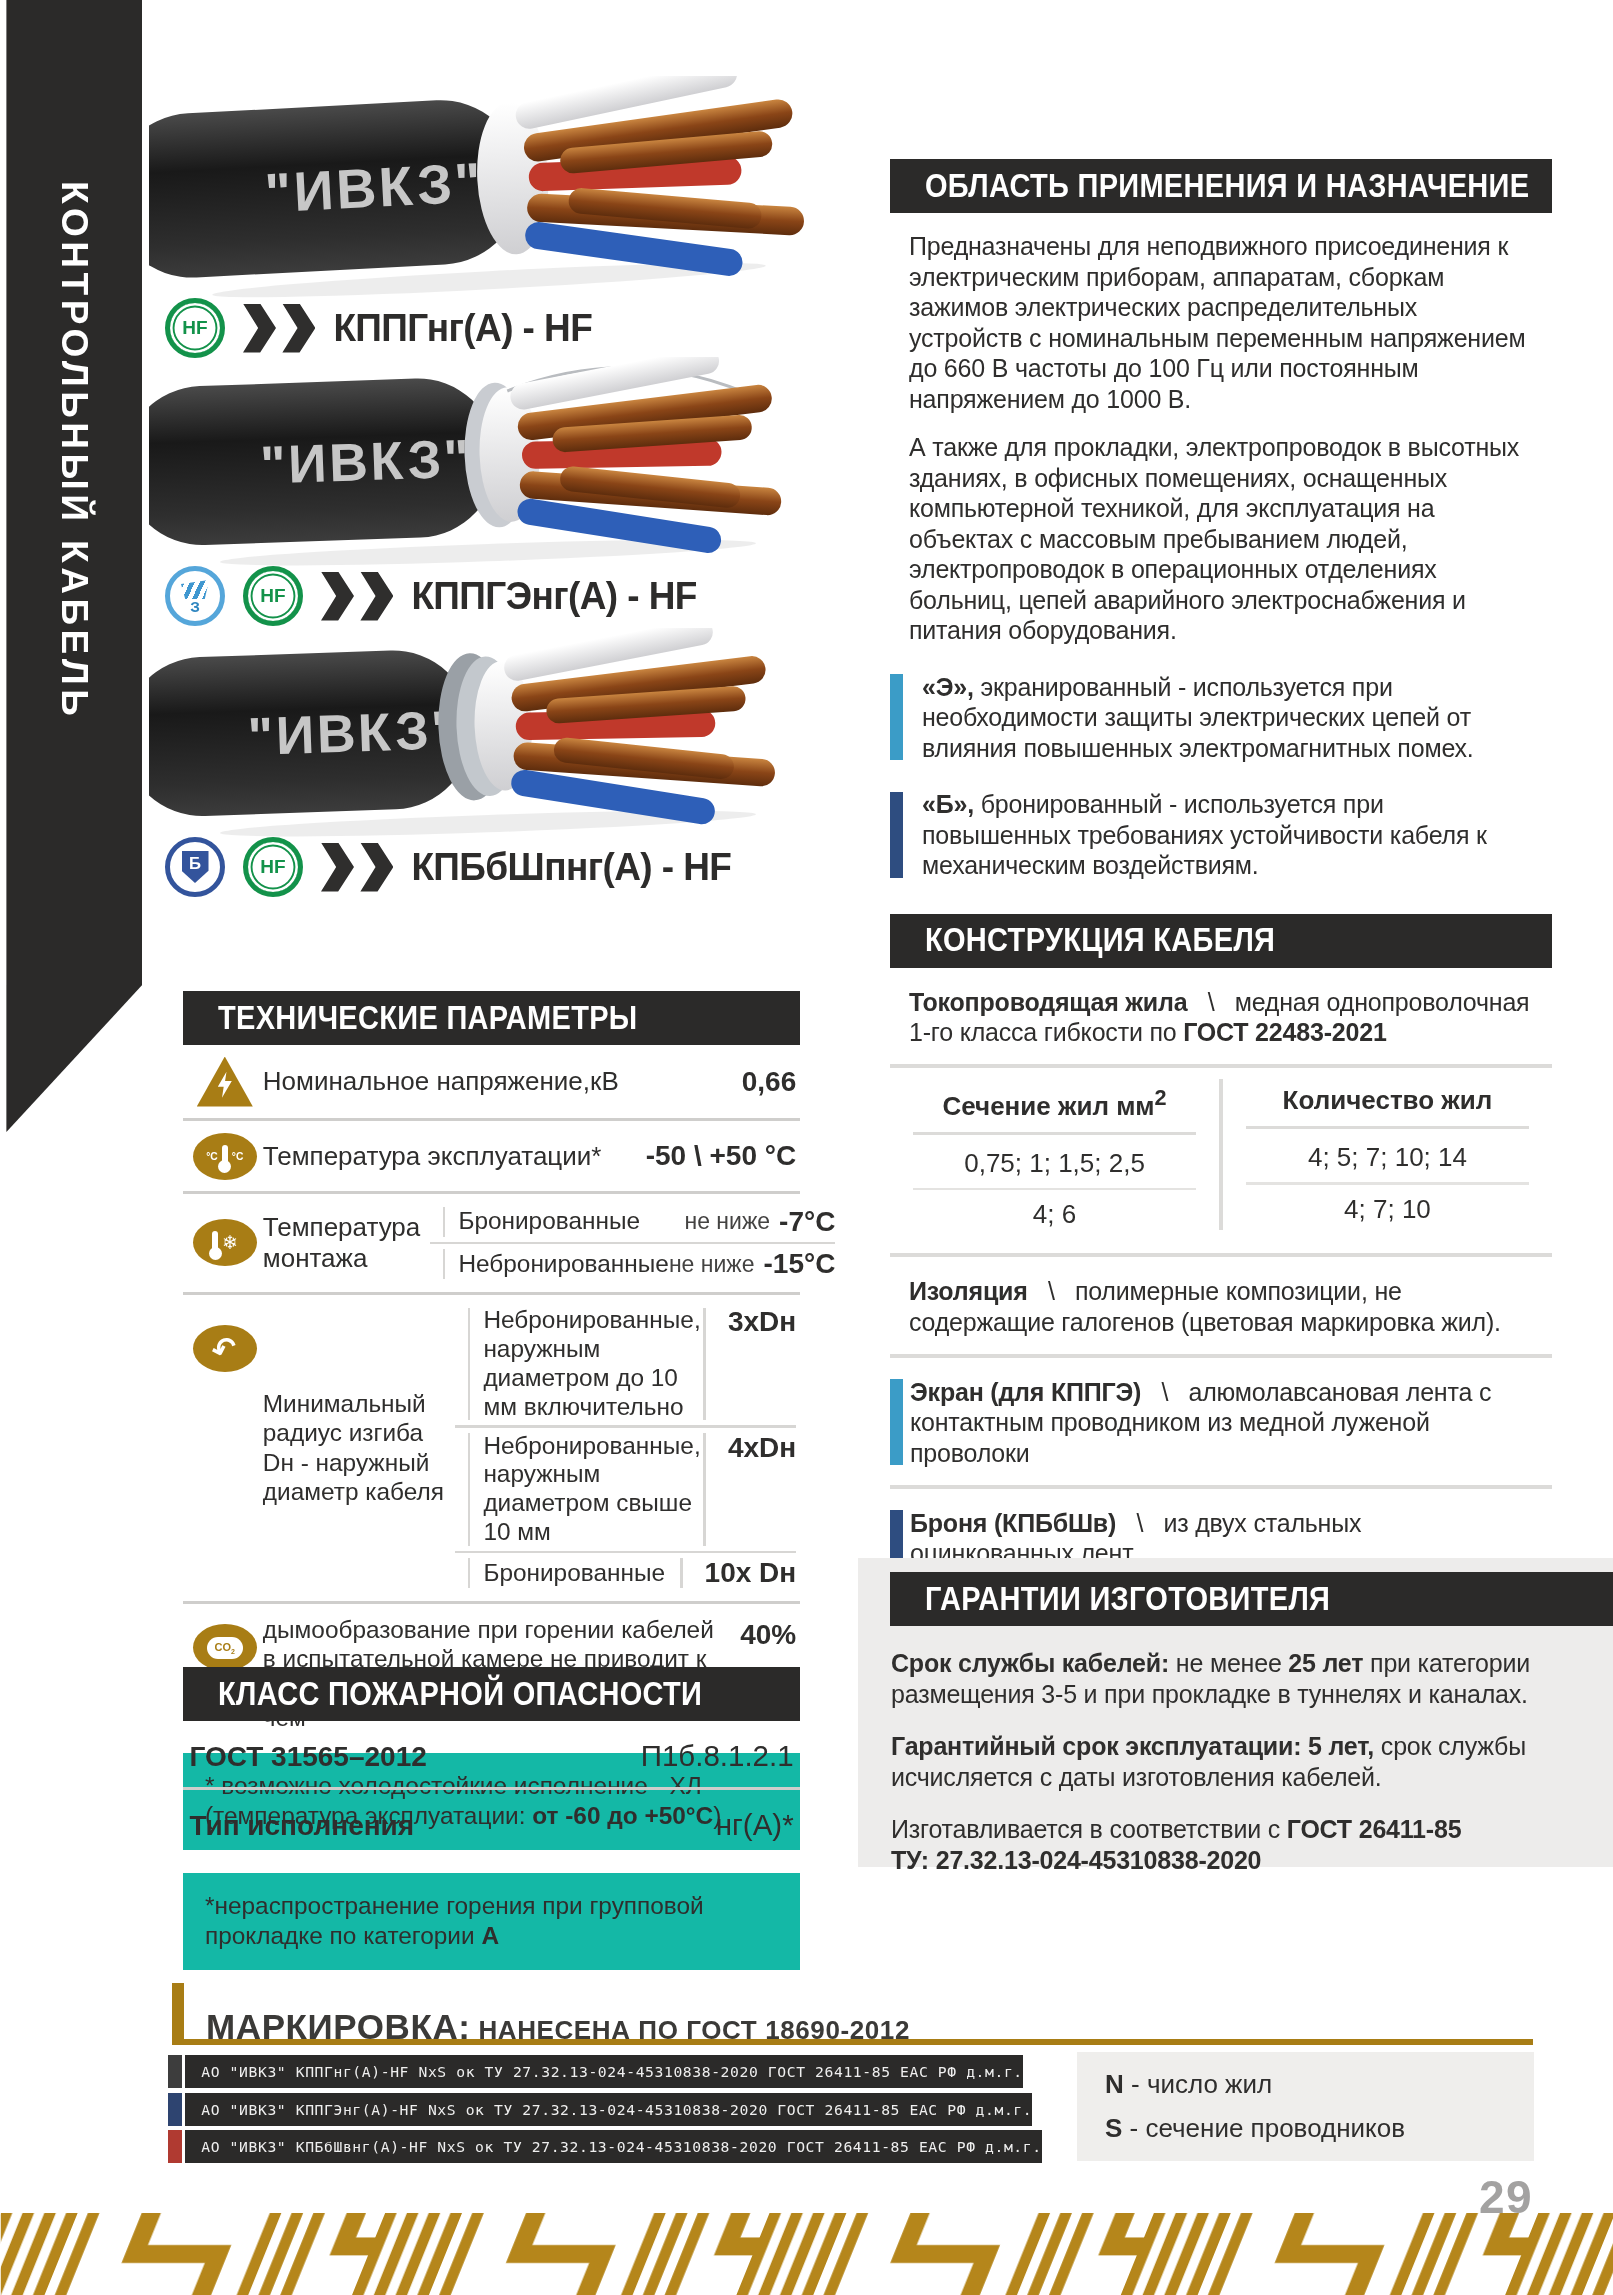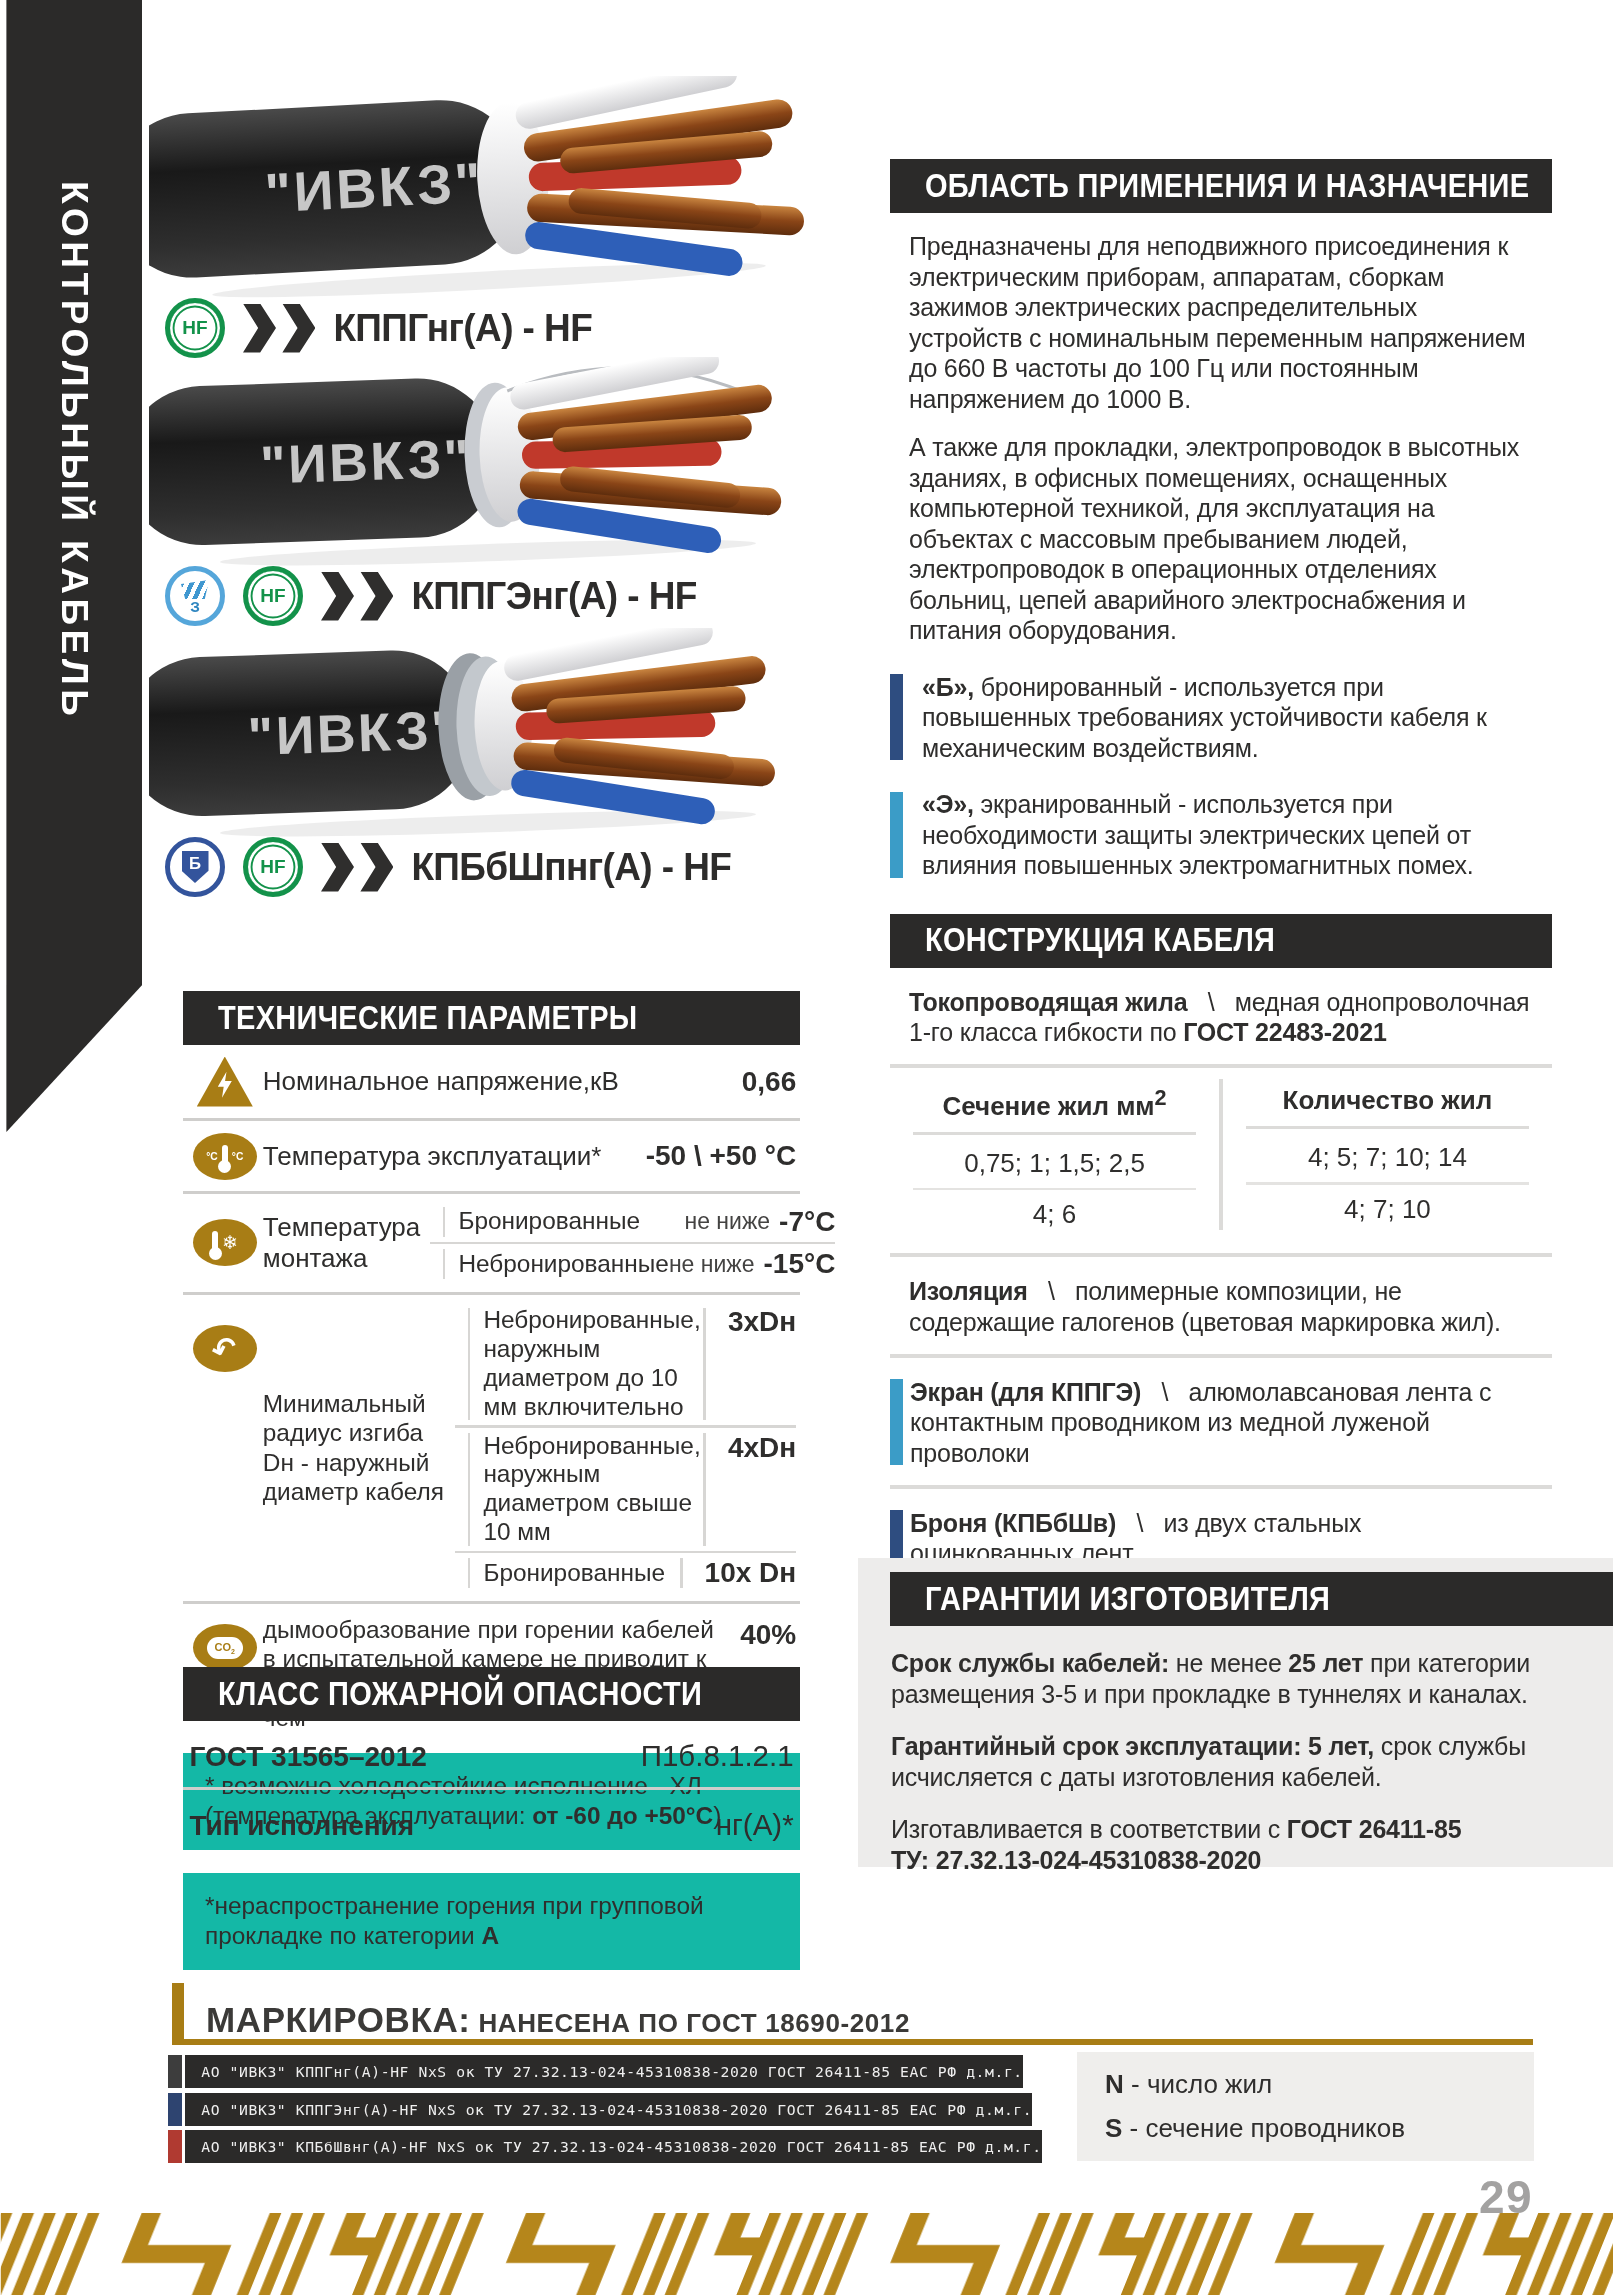--- a/index.html
+++ b/index.html
@@ -101,21 +101,21 @@
   .fire-value{font-size:29.5px;}
 
   
   #warranty{position:absolute;left:858px;top:1558px;width:846px;height:309px;background:#edeceb;}
   #warranty .sec-header{margin:14px 33px 0 32px;}
   #warranty .wp{margin:22px 38px 0 33px;}
 
   
   #marking{position:absolute;left:0;top:1983px;width:1614px;height:192px;}
   .mk-gold-v{position:absolute;left:172px;top:0;width:11.5px;height:62px;background:#a87d15;}
-  .mk-title{position:absolute;left:206px;top:17px;white-space:nowrap;color:#3b3a38;}
+  .mk-title{position:absolute;left:206px;top:24px;white-space:nowrap;color:#3b3a38;}
   .mk-title .t1{font-size:35px;font-weight:800;letter-spacing:0.6px;}
   .mk-title .t2{font-size:26px;font-weight:800;letter-spacing:0.6px;}
   .mk-gold-h{position:absolute;left:172px;top:56px;width:1361px;height:6.4px;background:#a87d15;}
   .mk-row{position:absolute;left:168px;width:635px;height:33px;display:flex;}
   .mk-tab{width:14px;flex:none;margin-right:2.6px;}
   .mk-bar{flex:1;background:#2b2a29;display:flex;align-items:center;padding-left:16.7px;}
   .mk-bar span{font-family:"DejaVu Sans Mono",monospace;font-size:14.7px;letter-spacing:0.6px;color:#efefef;white-space:nowrap;}
   #mkrow1{top:72px;} #mkrow2{top:110px;} #mkrow3{top:147px;}
   #mk-legend{position:absolute;left:1077px;top:69px;width:457px;height:109px;background:#efeeec;padding:16.7px 0 0 28px;box-sizing:border-box;}
   .lg-line{font-size:26px;margin-bottom:13px;}
@@ -257,26 +257,26 @@
   </div>
 
   <div id="right-col">
     <div class="sec-header">
       <span>ОБЛАСТЬ ПРИМЕНЕНИЯ И НАЗНАЧЕНИЕ</span>
     </div>
     <div class="p body-text">Предназначены для неподвижного присоединения к электрическим приборам, аппаратам, сборкам зажимов электрических распределительных устройств с номинальным переменным напряжением до 660 В частоты до 100 Гц или постоянным напряжением до 1000 В.</div>
     <div class="p body-text">А также для прокладки, электропроводок в высотных зданиях, в офисных помещениях, оснащенных компьютерной техникой, для эксплуатация на объектах с массовым пребыванием людей, электропроводок в операционных отделениях больниц, цепей аварийного электроснабжения и питания оборудования.</div>
 
     <div class="accent-item body-text">
+      <div class="abar abar-cyan"></div>
+      <span class="b">«Э»,</span><span> экранированный - используется при необходимости защиты электрических цепей от влияния повышенных электромагнитных помех.</span>
+    </div>
+    <div class="accent-item body-text">
       <div class="abar abar-blue"></div>
       <span class="b">«Б»,</span><span> бронированный - используется при повышенных требованиях устойчивости кабеля к механическим воздействиям.</span>
-    </div>
-    <div class="accent-item body-text">
-      <div class="abar abar-cyan"></div>
-      <span class="b">«Э»,</span><span> экранированный - используется при необходимости защиты электрических цепей от влияния повышенных электромагнитных помех.</span>
     </div>
 
     <div id="construction">
       <div class="sec-header">
         <span>КОНСТРУКЦИЯ КАБЕЛЯ</span>
       </div>
       <div class="cons-p body-text">
         <span class="b">Токопроводящая жила</span>
         <span>&nbsp;&nbsp;</span><span>\</span><span>&nbsp;&nbsp;</span>
         <span> медная однопроволочная 1-го класса гибкости по </span>

